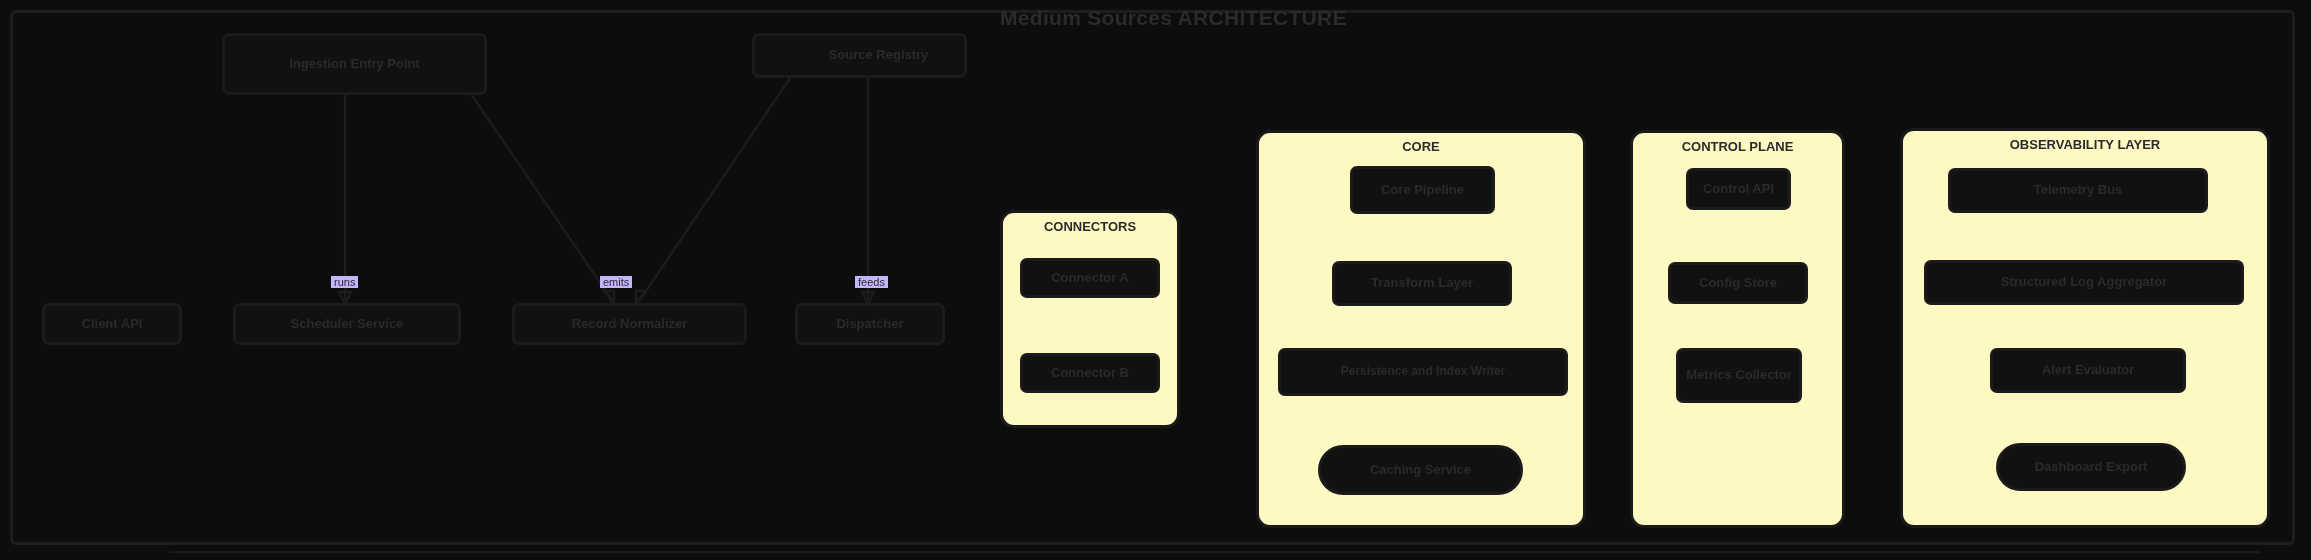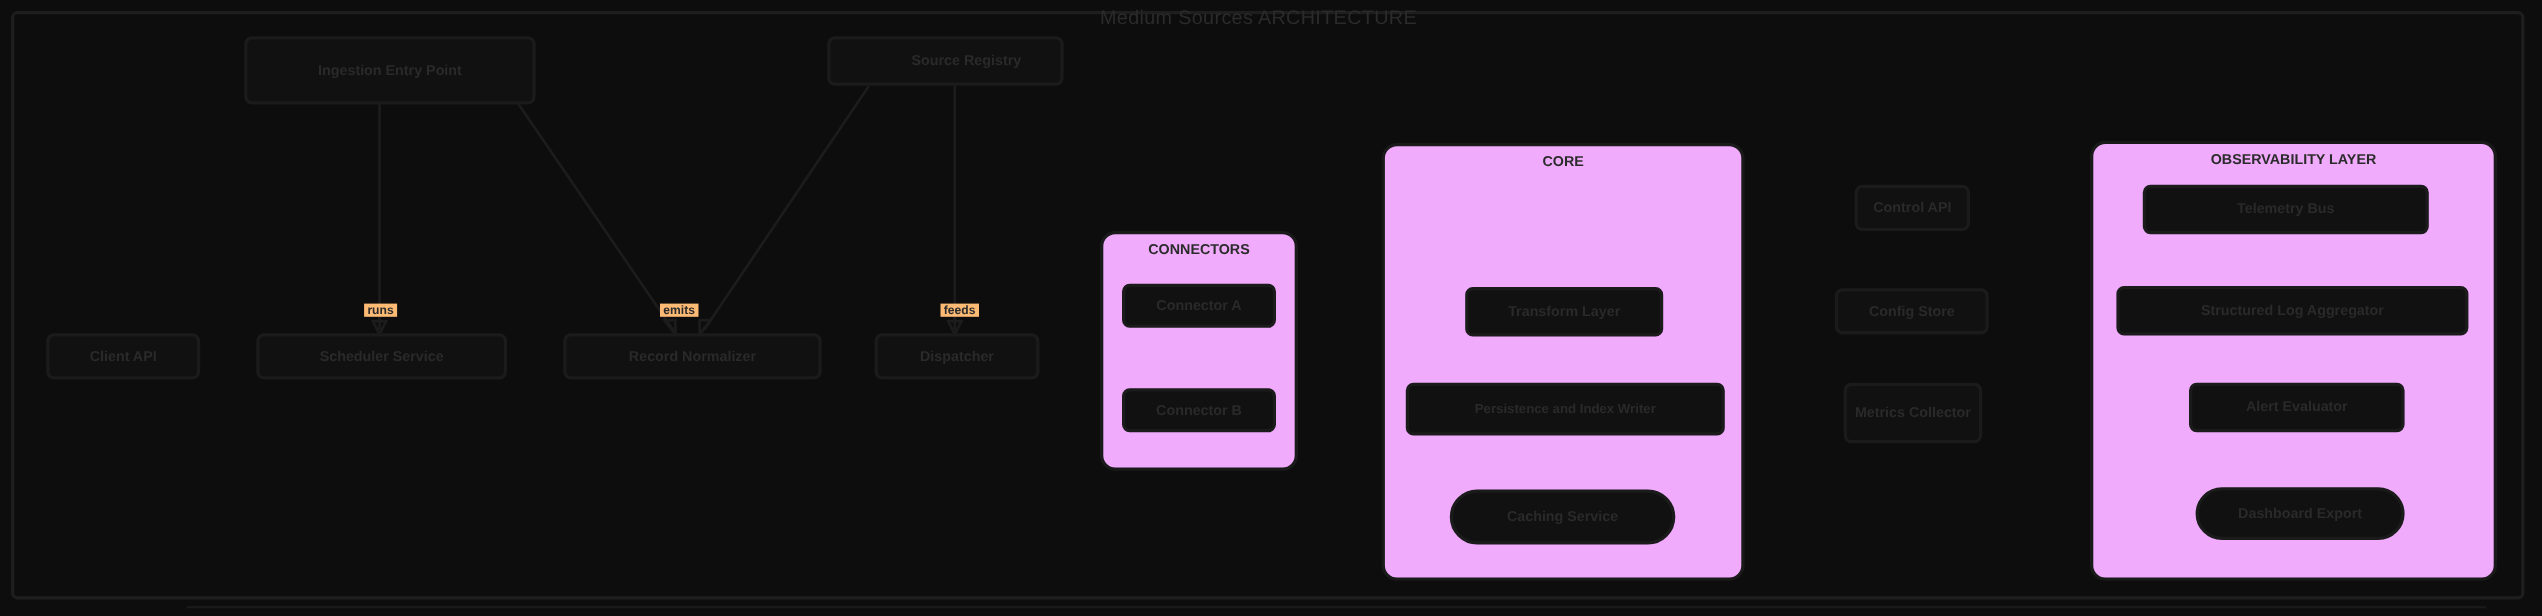--- a/index.html
+++ b/index.html
@@ -6,53 +6,53 @@
   body{width:2311px;height:560px;font-family:"Liberation Sans",sans-serif;overflow:hidden;}
   #canvas{position:relative;width:2311px;height:560px;background:#0d0d0d;}
 
   .outer-frame{
     position:absolute;left:10px;top:10px;width:2285px;height:535px;
     border:3px solid #1e1e1e;border-radius:6px;box-sizing:border-box;
   }
 
   .diagram-title{
     position:absolute;left:1000px;top:6px;width:400px;
-    font-size:18px;font-weight:normal;color:#2b2b2b;
+    font-size:21px;font-weight:bold;color:#2b2b2b;
     letter-spacing:.3px;white-space:nowrap;
   }
 
   
   .node{
     position:absolute;box-sizing:border-box;
     border:3px solid #1b1b1b;background:#111111;
     color:#2a2a2a;font-size:13px;font-weight:bold;
     display:flex;align-items:center;justify-content:center;
     text-align:center;line-height:1.15;padding:2px 6px;
     white-space:nowrap;
   }
   .node.stadium{border-radius:999px;}
   .node.round{border-radius:7px;}
 
   
   .subgraph{
     position:absolute;box-sizing:border-box;
-    border:3px solid #1a1a1a;border-radius:14px;background:#f0abfc;
+    border:3px solid #1a1a1a;border-radius:14px;background:#fef9c3;
   }
   .subgraph-title{
     position:absolute;left:0;right:0;top:6px;
     text-align:center;font-size:13px;font-weight:bold;color:#2b2b2b;
     white-space:nowrap;
   }
 
   
   #edges{position:absolute;left:0;top:0;width:2311px;height:560px;pointer-events:none;}
   #edges line,#edges path{stroke:#1c1c1c;stroke-width:2.5;fill:none;}
   .edge-label{
-    position:absolute;font-size:11px;color:#2b2b2b;font-weight:bold;
-    background:#fdba74;padding:0 3px;white-space:nowrap;
+    position:absolute;font-size:11px;color:#2b2b2b;font-weight:normal;
+    background:#c4b5fd;padding:0 3px;white-space:nowrap;
   }
   .baseline{position:absolute;left:170px;top:551px;width:2090px;height:2px;background:#1a1a1a;}
 </style>
 </head>
 <body>
 
 <div id="canvas">
 
   <div class="outer-frame"></div>
 
@@ -107,30 +107,36 @@
   <div class="node round" style="left:1020px;top:258px;width:140px;height:40px;">
     <span>Connector A</span>
   </div>
   <div class="node round" style="left:1020px;top:353px;width:140px;height:40px;">
     <span>Connector B</span>
   </div>
 
   <div class="subgraph" style="left:1256px;top:130px;width:330px;height:398px;">
     <div class="subgraph-title">CORE</div>
   </div>
+  <div class="node round" style="left:1350px;top:166px;width:145px;height:48px;">
+    <span>Core Pipeline</span>
+  </div>
   <div class="node round" style="left:1332px;top:261px;width:180px;height:45px;">
     <span>Transform Layer</span>
   </div>
   <div class="node round" style="left:1278px;top:348px;width:290px;height:48px;font-size:12px;">
     <span>Persistence and Index Writer</span>
   </div>
   <div class="node stadium" style="left:1318px;top:445px;width:205px;height:50px;">
     <span>Caching Service</span>
   </div>
 
+  <div class="subgraph" style="left:1630px;top:130px;width:215px;height:398px;">
+    <div class="subgraph-title">CONTROL PLANE</div>
+  </div>
   <div class="node round" style="left:1686px;top:168px;width:105px;height:42px;">
     <span>Control API</span>
   </div>
   <div class="node round" style="left:1676px;top:348px;width:126px;height:55px;white-space:normal;">
     <span>Metrics Collector</span>
   </div>
   <div class="node round" style="left:1668px;top:262px;width:140px;height:42px;">
     <span>Config Store</span>
   </div>
 

